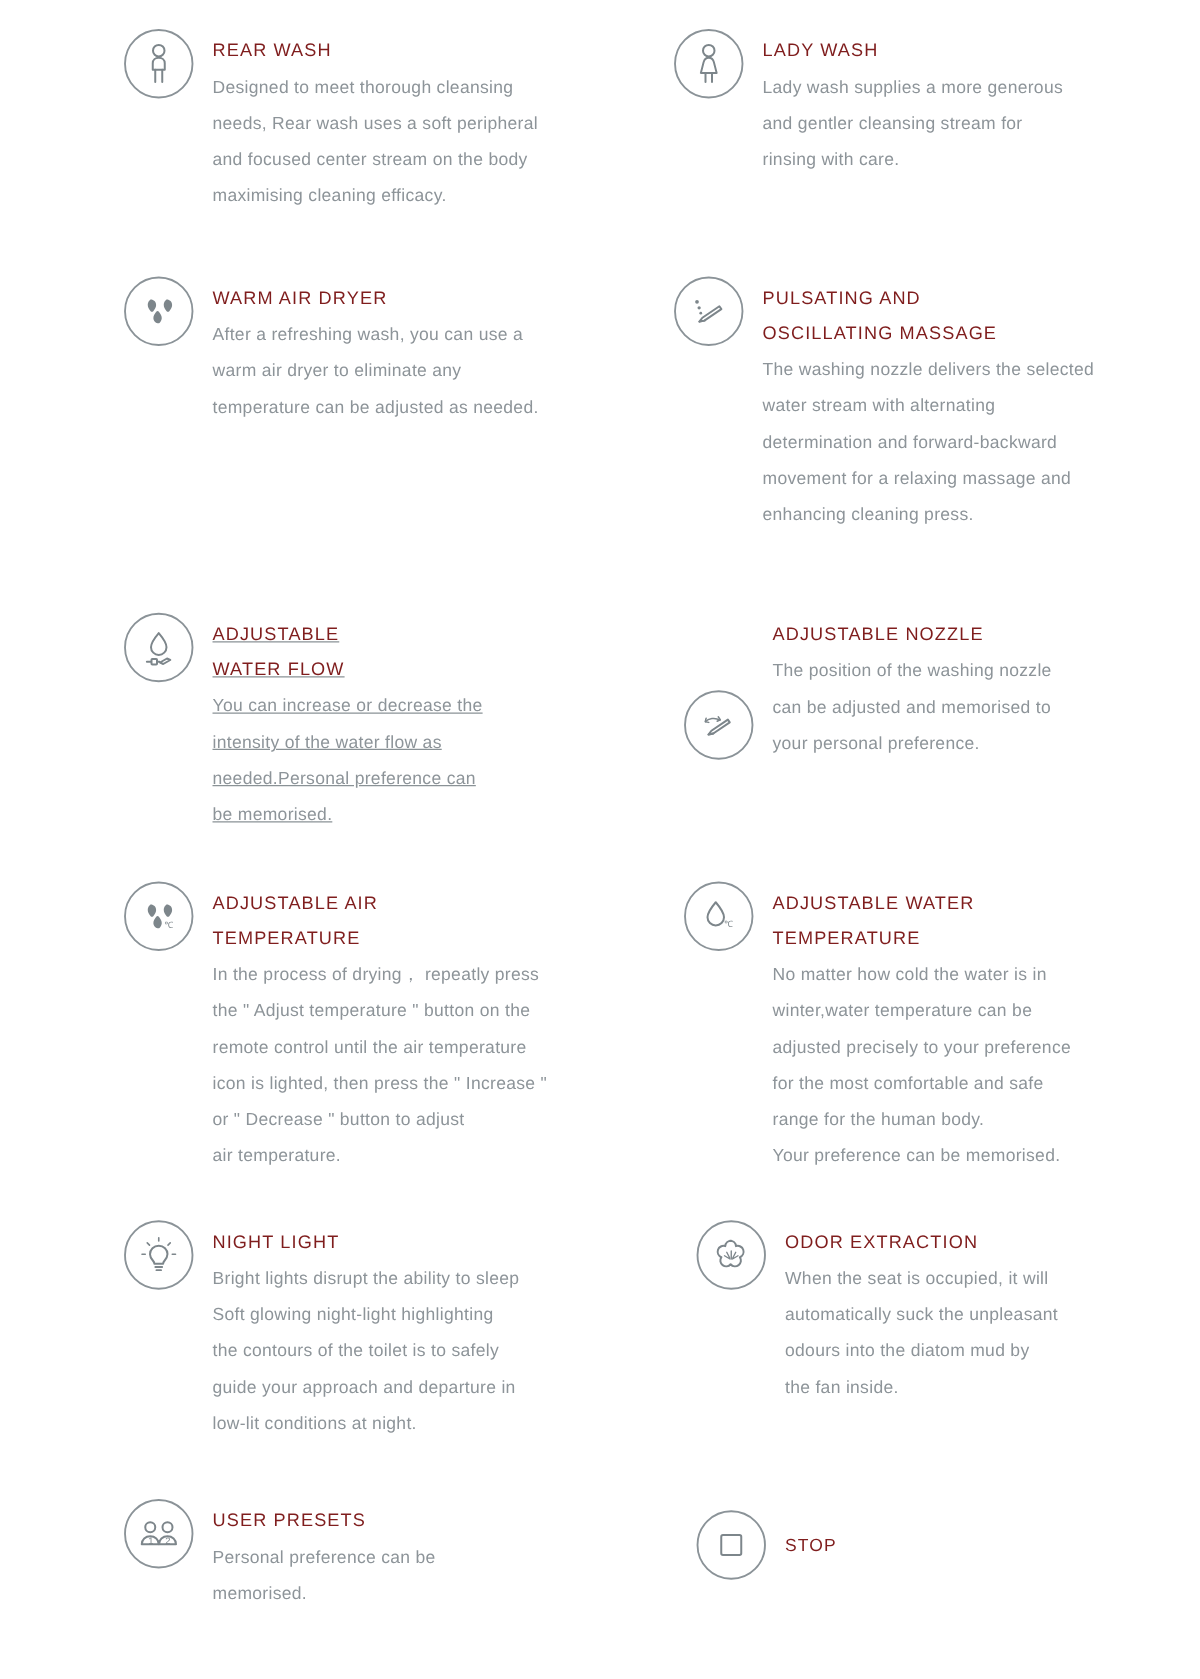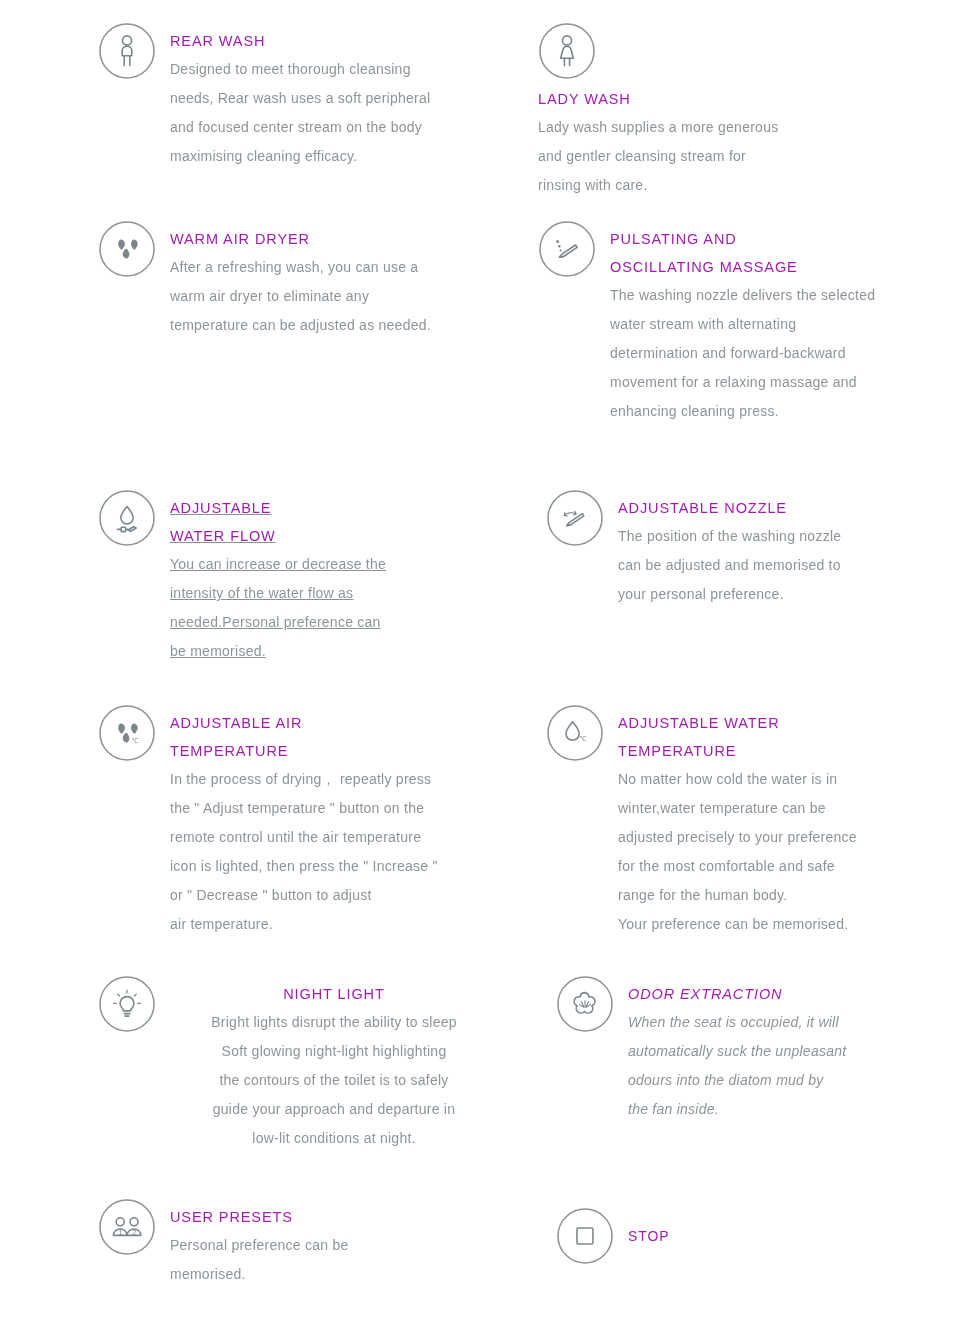--- a/index.html
+++ b/index.html
@@ -37,21 +37,21 @@
     width: 58px;
     height: 58px;
   }
   .texts {
     flex: 1 1 auto;
     padding-top: 5px;
   }
   .f-title {
     font-size: 14.5px;
     letter-spacing: 0.9px;
-    color: #a21caf;
+    color: #7f1d1d;
     line-height: 28px;
     font-weight: 400;
     white-space: nowrap;
   }
   .f-line {
     font-size: 14px;
     letter-spacing: 0.25px;
     color: #8d9499;
     line-height: 29px;
     font-weight: 400;
@@ -109,21 +109,21 @@
     </div>
     <div class="texts">
       <div class="f-title">REAR WASH</div>
       <div class="f-line">Designed to meet thorough cleansing</div>
       <div class="f-line">needs, Rear wash uses a soft peripheral</div>
       <div class="f-line">and focused center stream on the body</div>
       <div class="f-line">maximising cleaning efficacy.</div>
     </div>
   </div>
 
-  <div class="feature" style="left:538px; top:22px; width:400px;flex-direction:column;">
+  <div class="feature" style="left:538px; top:22px; width:400px;">
     <div class="icon-wrap">
       <svg viewBox="0 0 58 58">
         <circle class="ring" cx="29" cy="29" r="27"></circle>
         <circle class="stroke" cx="29" cy="18.5" r="4.6"></circle>
         <path class="stroke" d="M29 24.2c-2.3 0-3.6 1.5-4.1 3.5l-2.2 8.6h12.6l-2.2-8.6c-.5-2-1.8-3.5-4.1-3.5z"></path>
         <path class="stroke" d="M26.4 36.3v7.2M31.6 36.3v7.2"></path>
       </svg>
     </div>
     <div class="texts">
       <div class="f-title">LADY WASH</div>
@@ -186,21 +186,21 @@
     <div class="texts">
       <div class="f-title">ADJUSTABLE</div>
       <div class="f-title">WATER FLOW</div>
       <div class="f-line">You can increase or decrease the</div>
       <div class="f-line">intensity of the water flow as</div>
       <div class="f-line">needed.Personal preference can</div>
       <div class="f-line">be memorised.</div>
     </div>
   </div>
 
-  <div class="feature" style="left:546px; top:489px; width:400px;">
+  <div class="feature" style="left:546px; top:489px; width:400px;align-items:flex-end;">
     <div class="icon-wrap">
       <svg viewBox="0 0 58 58">
         <circle class="ring" cx="29" cy="29" r="27"></circle>
         <path class="stroke" d="M20.8 36.6l2.3-3 13.2-8.9 1.5 2.2-13.2 8.9z"></path>
         <path class="stroke" d="M20.8 36.6l4-0.8"></path>
         <path class="stroke" d="M18.4 26.3c2.2-2.6 7.6-3.6 11.6-1.2" style="stroke-width:1.2"></path>
         <path class="stroke" d="M18.9 23.6l-0.7 2.8 2.8 0.5" style="stroke-width:1.2"></path>
         <path class="stroke" d="M28.6 22.4l1.6 2.4-2.5 1.2" style="stroke-width:1.2"></path>
       </svg>
     </div>
@@ -247,40 +247,40 @@
       <div class="f-title">TEMPERATURE</div>
       <div class="f-line">No matter how cold the water is in</div>
       <div class="f-line">winter,water temperature can be</div>
       <div class="f-line">adjusted precisely to your preference</div>
       <div class="f-line">for the most comfortable and safe</div>
       <div class="f-line">range for the human body.</div>
       <div class="f-line">Your preference can be memorised.</div>
     </div>
   </div>
 
-  <div class="feature" style="left:98px; top:975px; width:400px;text-align:center;">
+  <div class="feature" style="left:98px; top:975px; width:400px;">
     <div class="icon-wrap">
       <svg viewBox="0 0 58 58">
         <circle class="ring" cx="29" cy="29" r="27"></circle>
         <path class="stroke" d="M29 21.6c-4 0-7 3-7 6.7 0 2.4 1.3 4 2.4 5.3.7.8 1.1 1.4 1.1 2.3h7c0-.9.4-1.5 1.1-2.3 1.1-1.3 2.4-2.9 2.4-5.3 0-3.7-3-6.7-7-6.7z"></path>
         <path class="stroke" d="M26.3 38.6h5.4M27.2 41.1h3.6"></path>
         <path class="stroke" d="M29 15.2v2.6M19.8 19.3l1.8 1.8M38.2 19.3l-1.8 1.8M15.6 28.4h2.6M39.8 28.4h2.6" style="stroke-width:1.3"></path>
       </svg>
     </div>
     <div class="texts">
       <div class="f-title">NIGHT LIGHT</div>
       <div class="f-line">Bright lights disrupt the ability to sleep</div>
       <div class="f-line">Soft glowing night-light highlighting</div>
       <div class="f-line">the contours of the toilet is to safely</div>
       <div class="f-line">guide your approach and departure in</div>
       <div class="f-line">low-lit conditions at night.</div>
     </div>
   </div>
 
-  <div class="feature" style="left:556px; top:975px; width:400px;font-style:italic;">
+  <div class="feature" style="left:556px; top:975px; width:400px;">
     <div class="icon-wrap">
       <svg viewBox="0 0 58 58">
         <circle class="ring" cx="29" cy="29" r="27"></circle>
         <path class="stroke" d="M29 17.6c-2.6 0-4.6 1.9-4.8 4.3-2.4-.7-5 .5-5.8 2.9-.8 2.4.4 5 2.7 6-1.4 2-1 4.8 1 6.3 2 1.5 4.8 1.2 6.4-.7 1.6 1.9 4.4 2.2 6.4.7 2-1.5 2.4-4.3 1-6.3 2.3-1 3.5-3.6 2.7-6-.8-2.4-3.4-3.6-5.8-2.9-.2-2.4-2.2-4.3-4.8-4.3z"></path>
         <path class="stroke" d="M29 25.8v6.4" style="stroke-width:1.1"></path>
         <path class="stroke" d="M25.4 26.8l2.4 4.6M32.6 26.8l-2.4 4.6M23.6 29.6l4.4 2.6M34.4 29.6l-4.4 2.6" style="stroke-width:1.1"></path>
       </svg>
     </div>
     <div class="texts">
       <div class="f-title">ODOR EXTRACTION</div>

